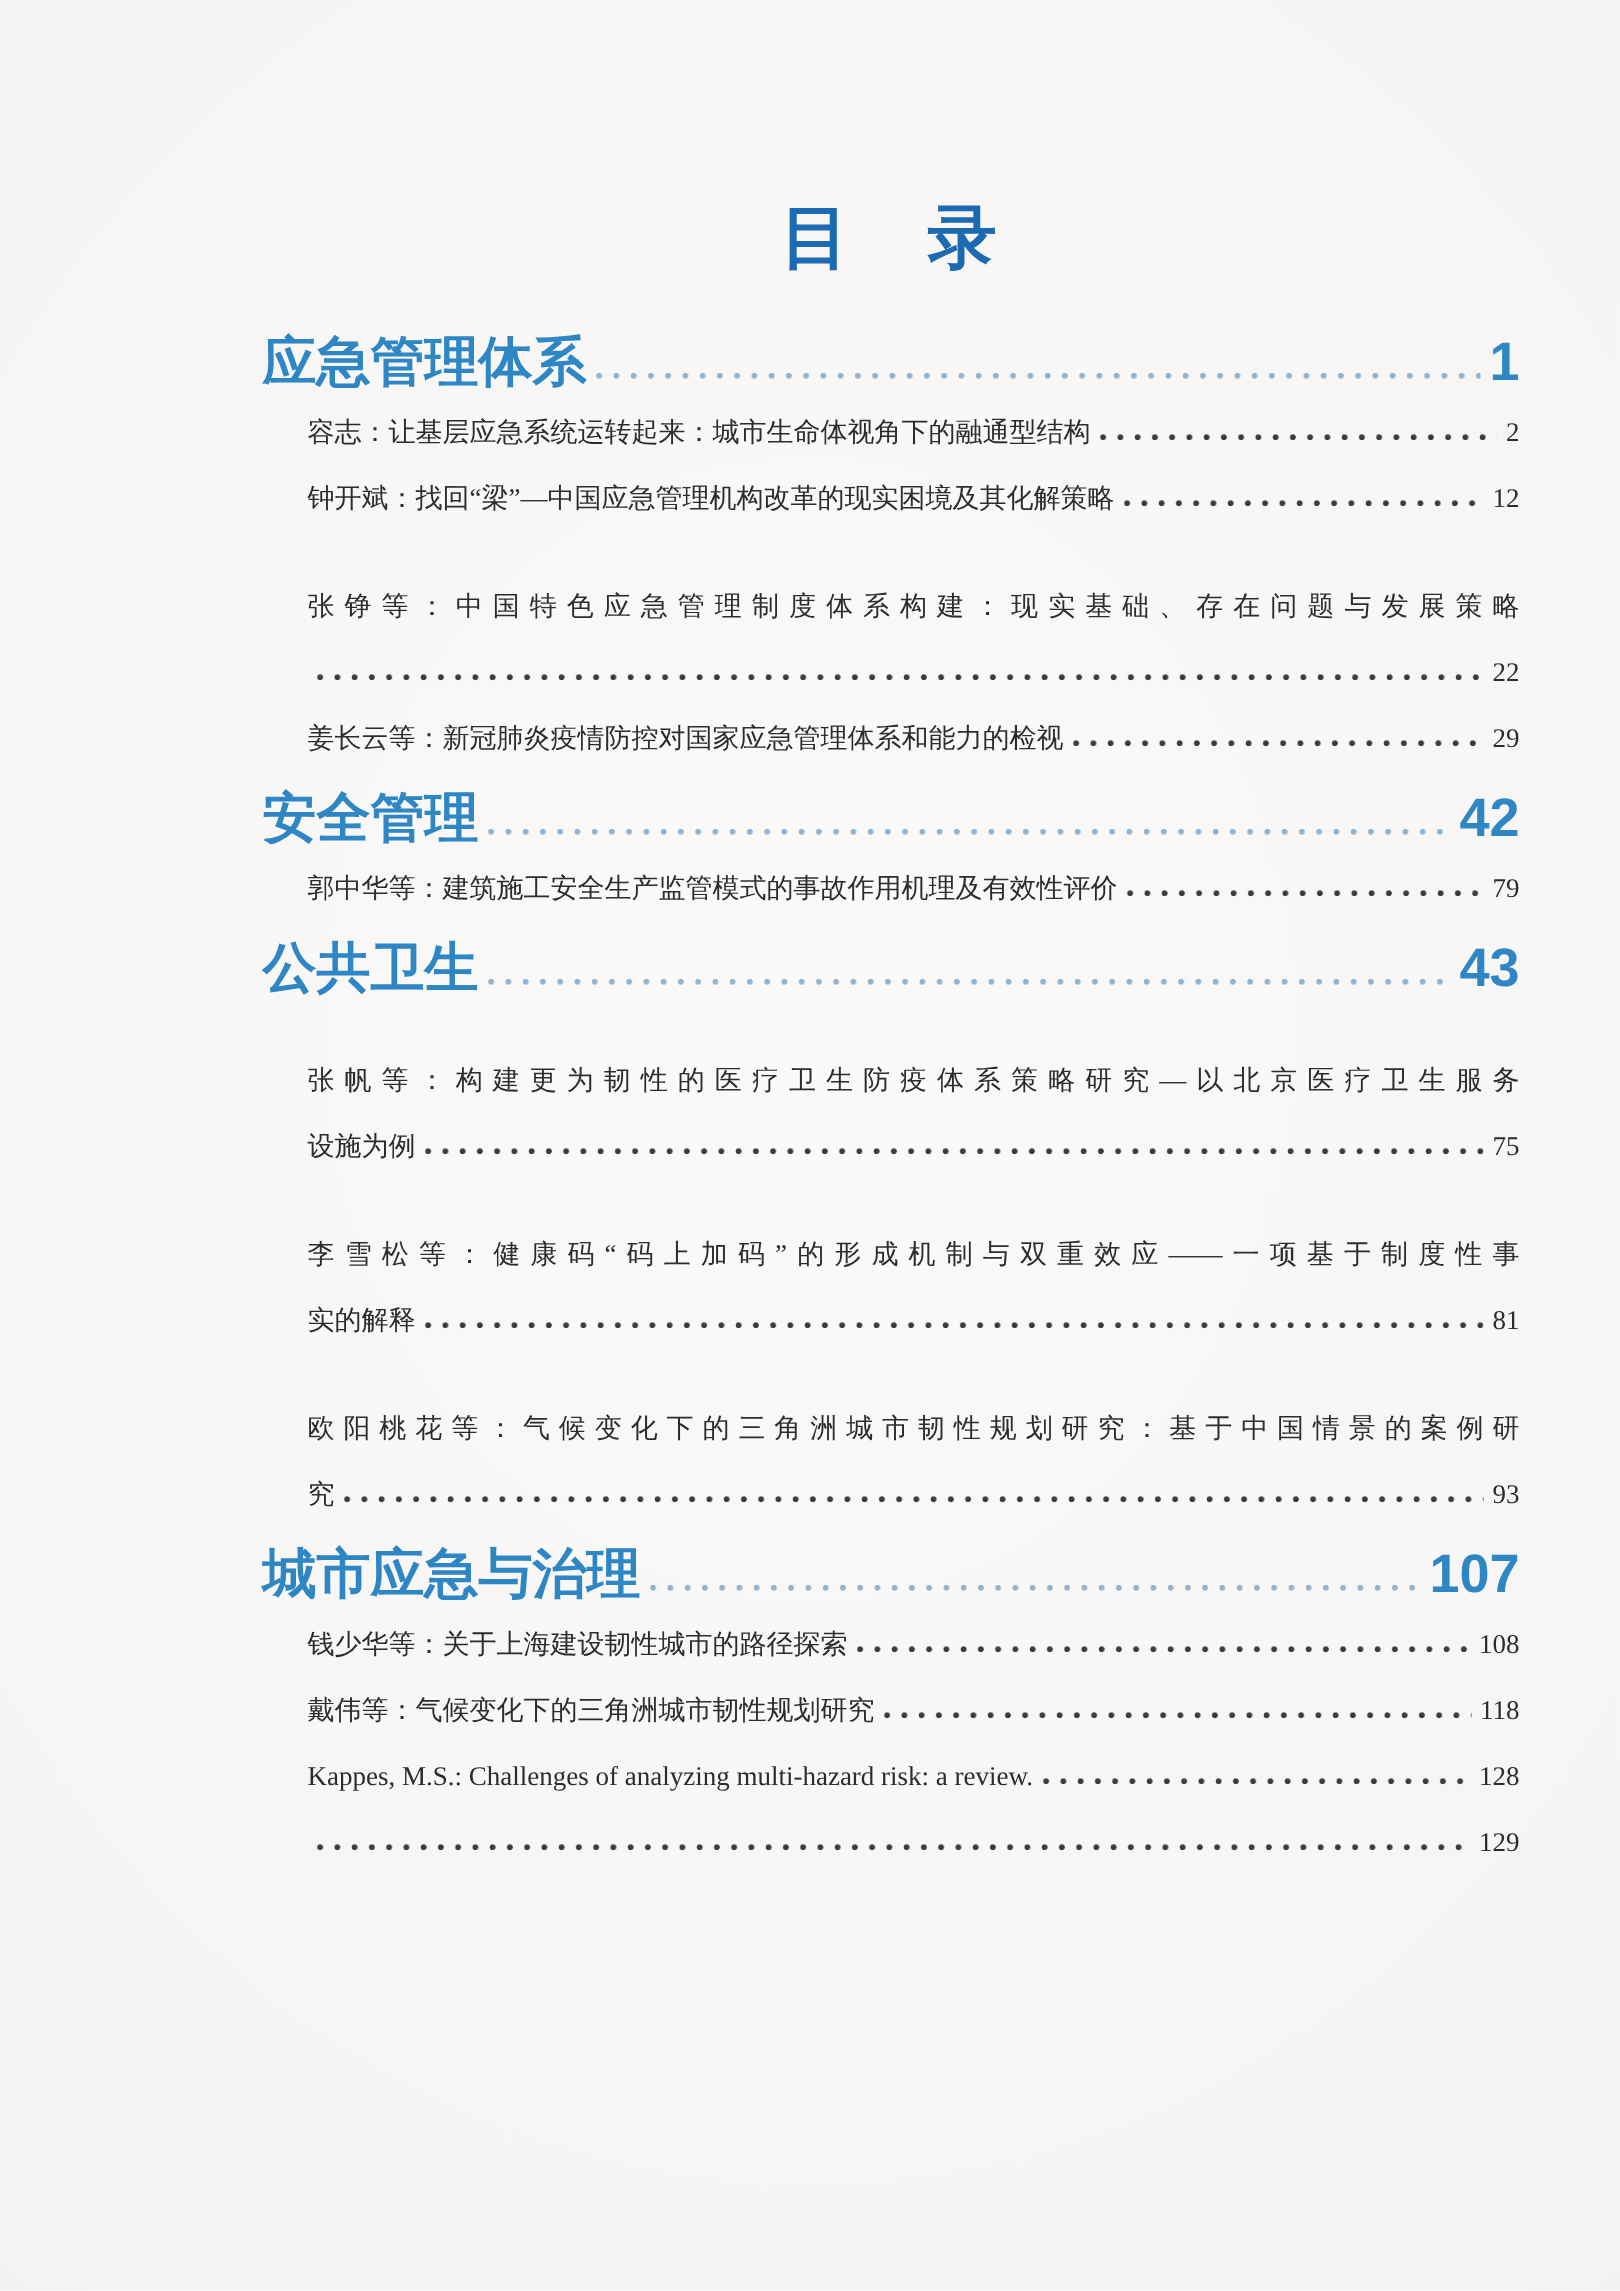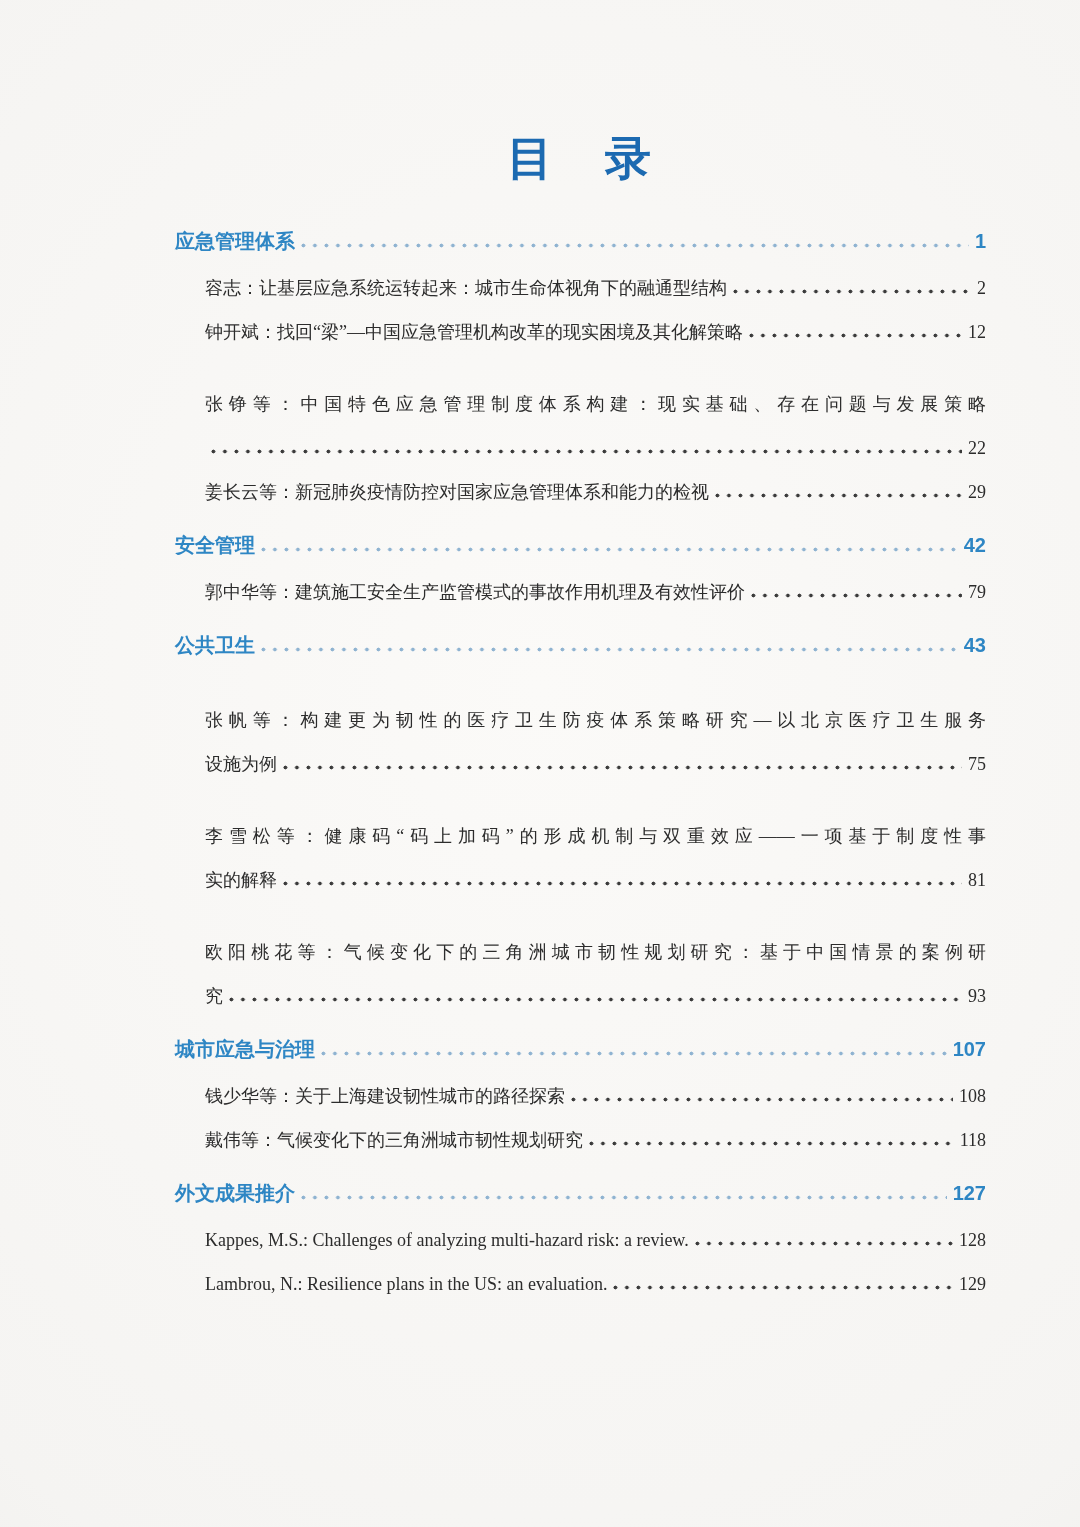--- a/index.html
+++ b/index.html
@@ -9,38 +9,38 @@
   body {
     width: 1080px;
     height: 1527px;
     background: radial-gradient(120% 100% at 50% 45%, #fbfaf8 0%, #f5f4f2 65%, #e9e8e5 100%);
     overflow: hidden;
   }
   .page {
     box-sizing: border-box;
     width: 1080px;
     height: 1379px;
-    padding: 128px 94px 0 175px;
+    padding: 128px 67px 0 175px;
   }
   .title {
     margin: 0 0 26px 0;
     text-align: center;
     font-family: "Liberation Sans", sans-serif;
     font-size: 46px;
     font-weight: 700;
     letter-spacing: 3px;
     color: #1c6ab1;
   }
   .row {
     display: flex;
     align-items: baseline;
   }
   .row.section {
     font-family: "Liberation Sans", sans-serif;
-    font-size: 20px;
+    font-size: 36px;
     font-weight: 700;
     line-height: 50px;
     min-height: 50px;
     color: #2e86c4;
     margin-top: 6px;
   }
   .row.entry {
     font-family: "Liberation Serif", serif;
     font-size: 18px;
     line-height: 44px;
@@ -184,31 +184,25 @@
     <span class="leader"></span>
     <span class="pg">108</span>
   </div>
 
   <div class="row entry">
     <span class="txt">戴伟等：气候变化下的三角洲城市韧性规划研究</span>
     <span class="leader"></span>
     <span class="pg">118</span>
   </div>
 
-  <div class="row section">
-    <span class="txt">外文成果推介</span>
-    <span class="leader"></span>
-    <span class="pg">127</span>
-  </div>
 
   <div class="row entry">
     <span class="txt">Kappes, M.S.: Challenges of analyzing multi-hazard risk: a review.</span>
     <span class="leader"></span>
     <span class="pg">128</span>
   </div>
 
   <div class="row entry">
-    <span class="txt">Lambrou, N.: Resilience plans in the US: an evaluation.</span>
     <span class="leader"></span>
     <span class="pg">129</span>
   </div>
 
 </div>
 
 </body></html>

